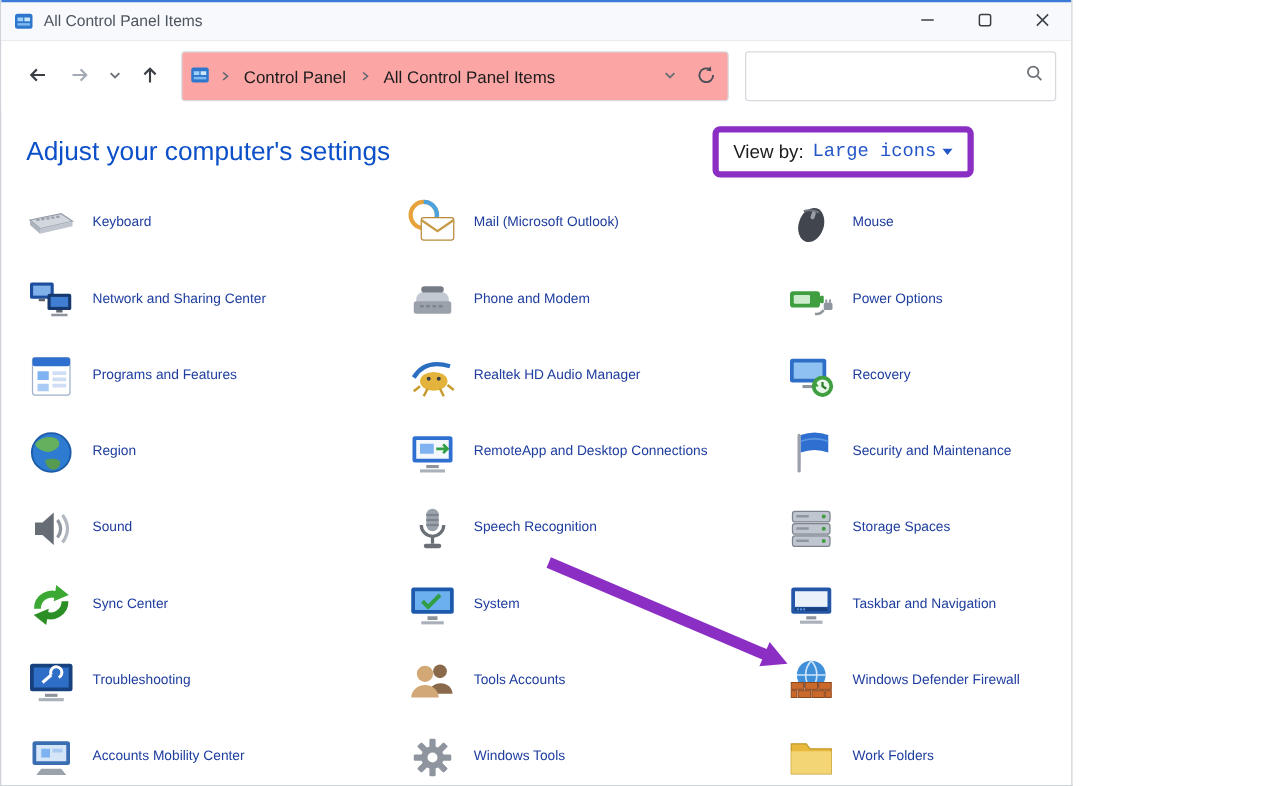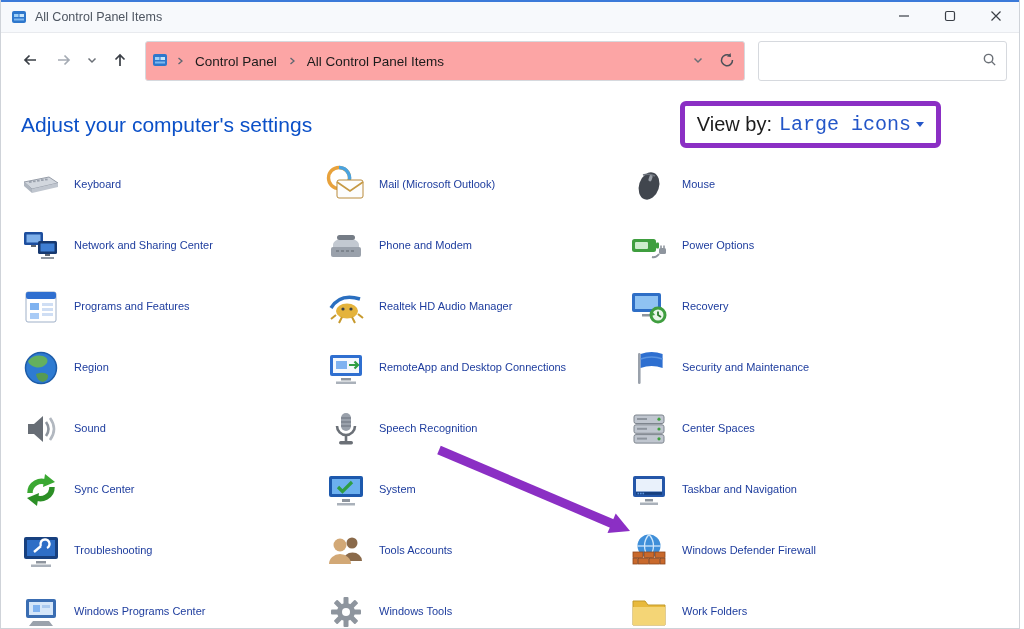--- a/index.html
+++ b/index.html
@@ -1,40 +1,40 @@
 <!DOCTYPE html>
 <html style="--accent-purple: #8B2FC4; --link-blue: #1E3D9E; --heading-blue: #0B50C8; --viewby-blue: #2456C8;"><head>
 <meta charset="utf-8">
 <style>
   html,body{margin:0;padding:0;}
   body{
     width:1024px;height:629px;overflow:hidden;position:relative;
     font-family:"Liberation Sans",sans-serif;background:#fff;
   }
-  .window{width:1020px;height:629px;box-sizing:border-box;border:1px solid #cfd3d9;border-top:none;position:relative;overflow:hidden;}
+  .window{width:858px;height:629px;box-sizing:border-box;border:1px solid #cfd3d9;border-top:none;position:relative;overflow:hidden;}
   .topline{height:2px;background:#3b7ad9;}
   
   .titlebar{height:30px;background:#f7f9fc;border-bottom:1px solid #e8eaee;display:flex;align-items:center;padding-left:10px;}
   .titlebar .appicon{width:16px;height:16px;display:inline-flex;}
   .titlebar-title{margin-left:8px;font-size:12.5px;color:#4d5560;}
   .win-controls{margin-left:auto;display:flex;height:100%;}
   .win-btn{width:46px;height:100%;display:flex;align-items:center;justify-content:center;background:transparent;border:none;cursor:default;}
   
   .navbar{height:56px;display:flex;align-items:center;padding:0 12px;background:#fff;}
   .nav-btn{width:34px;height:34px;display:flex;align-items:center;justify-content:center;border:none;background:transparent;border-radius:4px;}
   .nav-btn.small{width:22px;}
   .addressbar{flex:1;height:38px;margin-left:8px;border:1px solid #d6d9de;border-radius:3px;display:flex;align-items:center;padding:0 6px;gap:7px;font-size:13.5px;color:#1b1b1b;background:#fca5a5;}
   .crumb{padding:2px 3px;white-space:nowrap;}
   .addressbar .spacer{flex:1;}
   .searchbox{width:229px;height:38px;margin-left:13px;border:1px solid #d6d9de;border-radius:3px;display:flex;align-items:center;padding:0 9px;background:#fff;}
   .searchbox input{flex:1;border:none;outline:none;font-size:13px;font-family:"Liberation Sans",sans-serif;color:#333;background:transparent;}
   
   .header{display:flex;align-items:center;padding:12px 78px 6px 20px;}
   .page-title{font-size:21px;font-weight:400;color:var(--heading-blue,#0B50C8);margin:0;}
-  .viewby-box{margin-left:auto;border:5px solid var(--accent-purple,#8B2FC4);border-radius:6px;padding:7px 12px;display:flex;align-items:center;gap:7px;font-size:20px;}
+  .viewby-box{margin-left:auto;border:5px solid var(--accent-purple,#8B2FC4);border-radius:6px;padding:7px 12px;display:flex;align-items:center;gap:7px;font-size:15px;}
   .viewby-label{color:#1c1c1c;}
   .viewby-value{color:var(--viewby-blue,#2456C8);display:flex;align-items:center;gap:5px;cursor:default;font-family:Liberation Mono, monospace;}
   .caret-down{width:0;height:0;border-left:4.5px solid transparent;border-right:4.5px solid transparent;border-top:5.5px solid var(--viewby-blue,#2456C8);display:inline-block;}
   
   .grid{display:grid;grid-template-columns:305px 303px 1fr;padding-left:20px;}
   .item{display:flex;align-items:center;gap:13px;height:61px;cursor:default;}
   .item .icon{width:40px;height:40px;flex:none;display:inline-flex;}
   .item .icon svg{width:40px;height:40px;}
   .item .label{font-size:11px;line-height:1.25;color:var(--link-blue,#1E3D9E);}
   .c1 .label{max-width:200px;}
@@ -353,21 +353,21 @@
               <circle cx="30" cy="20" r="1.6"></circle>
               <circle cx="30" cy="29.8" r="1.6"></circle>
             </g>
             <g fill="#8e959e">
               <rect x="8" y="9" width="10" height="2"></rect>
               <rect x="8" y="18.8" width="10" height="2"></rect>
               <rect x="8" y="28.6" width="10" height="2"></rect>
             </g>
           </svg>
         </span>
-      <span class="label">Center Spaces</span>
+      <span class="label">Storage Spaces</span>
     </div>
 
     <div class="item c1">
       <span class="icon">
           <svg viewBox="0 0 40 40">
             <path d="M9 23a11.5 11.5 0 0 1 17.5-10" fill="none" stroke="#3aa832" stroke-width="5.5"></path>
             <path d="M24 4l10 8-12 5z" fill="#3aa832"></path>
             <path d="M31 17a11.5 11.5 0 0 1-17.5 10" fill="none" stroke="#2c8f26" stroke-width="5.5"></path>
             <path d="M16 36L6 28l12-5z" fill="#2c8f26"></path>
           </svg>
@@ -454,21 +454,21 @@
     <div class="item c1">
       <span class="icon">
           <svg viewBox="0 0 40 40">
             <rect x="5" y="7" width="30" height="19" rx="2" fill="#3a6db2"></rect>
             <rect x="8" y="10" width="24" height="13" fill="#d5e6f9"></rect>
             <rect x="12" y="13" width="7" height="7" fill="#7fb2f0"></rect>
             <rect x="21" y="13" width="8" height="3" fill="#aac9ef"></rect>
             <path d="M12 29h16l4 5H8z" fill="#9aa2ac"></path>
           </svg>
         </span>
-      <span class="label">Windows Programs Center</span>
+      <span class="label">Accounts Mobility Center</span>
     </div>
     <div class="item c2">
       <span class="icon">
           <svg viewBox="0 0 40 40">
             <g fill="#8e959e">
               <rect x="17.5" y="5" width="5" height="30" rx="1"></rect>
               <rect x="17.5" y="5" width="5" height="30" rx="1" transform="rotate(45 20 20)"></rect>
               <rect x="17.5" y="5" width="5" height="30" rx="1" transform="rotate(90 20 20)"></rect>
               <rect x="17.5" y="5" width="5" height="30" rx="1" transform="rotate(135 20 20)"></rect>
             </g>

